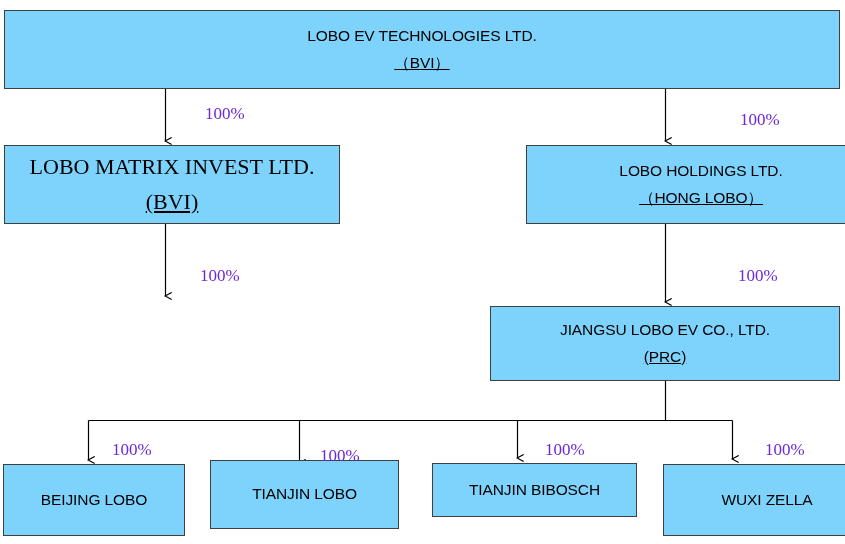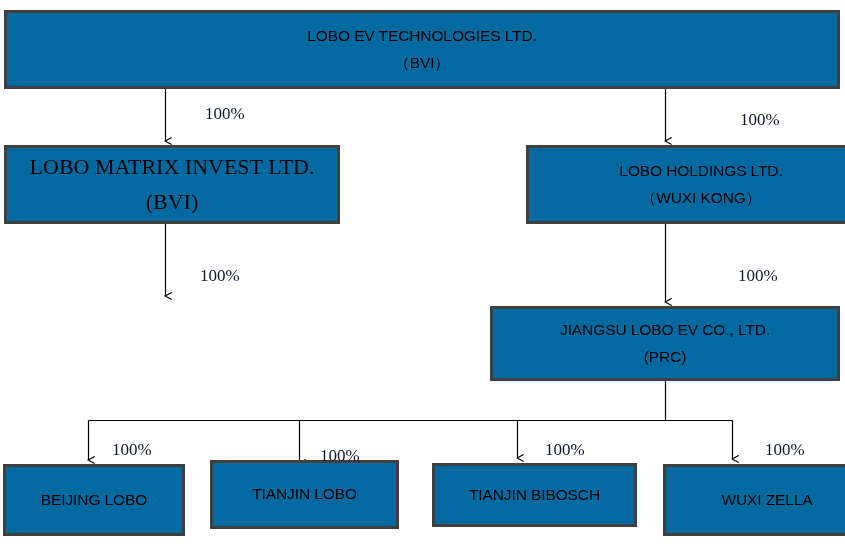--- a/index.html
+++ b/index.html
@@ -12,22 +12,22 @@
     position: relative;
     width: 845px;
     height: 544px;
     background: #ffffff;
     overflow: hidden;
     font-family: "Liberation Sans", sans-serif;
   }
   .node {
     position: absolute;
     box-sizing: border-box;
-    border: 3px solid #404040;
-    background: #0369a1;
+    border: 1px solid #404040;
+    background: #7dd3fc;
     display: flex;
     flex-direction: column;
     align-items: center;
     justify-content: center;
     text-align: center;
     color: #000000;
   }
   .node-line {
     display: block;
     line-height: 1.18;
@@ -39,26 +39,27 @@
     font-size: 15.5px;
     letter-spacing: -0.1px;
   }
   
   .serif .node-line {
     font-family: "Liberation Serif", serif;
     font-size: 22px;
   }
   .node-line.second {
     margin-top: 9px;
+    text-decoration: underline;
   }
   .pct {
     position: absolute;
     font-family: "Liberation Serif", serif;
     font-size: 17px;
-    color: #0f172a;
+    color: #6d28d9;
     line-height: 1;
     white-space: nowrap;
     text-align: right;
   }
   .edge-layer {
     position: absolute;
     left: 0;
     top: 0;
     width: 845px;
     height: 544px;
@@ -100,38 +101,38 @@
     <span class="node-line second">（BVI）</span>
   </div>
 
   <div class="node serif" style="left:4px; top:145px; width:336px; height:79px;">
     <span class="node-line">LOBO MATRIX INVEST LTD.</span>
     <span class="node-line second">(BVI)</span>
   </div>
 
   <div class="node sans" style="left:490px; top:145px; width:350px; height:79px;margin-left:36px;">
     <span class="node-line">LOBO HOLDINGS LTD.</span>
-    <span class="node-line second">（WUXI KONG）</span>
+    <span class="node-line second">（HONG LOBO）</span>
   </div>
 
 
   <div class="node sans" style="left:490px; top:306px; width:350px; height:75px;">
     <span class="node-line">JIANGSU LOBO EV CO., LTD.</span>
     <span class="node-line second">(PRC)</span>
   </div>
 
   <div class="node sans" style="left:3px; top:464px; width:182px; height:72px;justify-content:center;">
     <span class="node-line">BEIJING LOBO</span>
   </div>
 
   <div class="node sans" style="left:210px; top:460px; width:189px; height:69px;">
     <span class="node-line">TIANJIN LOBO</span>
   </div>
 
-  <div class="node sans" style="left:432px; top:463px; width:205px; height:64px;text-align:right;">
+  <div class="node sans" style="left:432px; top:463px; width:205px; height:54px;text-align:right;">
     <span class="node-line">TIANJIN BIBOSCH</span>
   </div>
 
   <div class="node sans" style="left:663px; top:464px; width:208px; height:72px;">
     <span class="node-line">WUXI ZELLA</span>
   </div>
 
   <span class="pct" style="left:205px; top:105px;">100%</span>
 
   <span class="pct" style="left:740px; top:111px;">100%</span>

